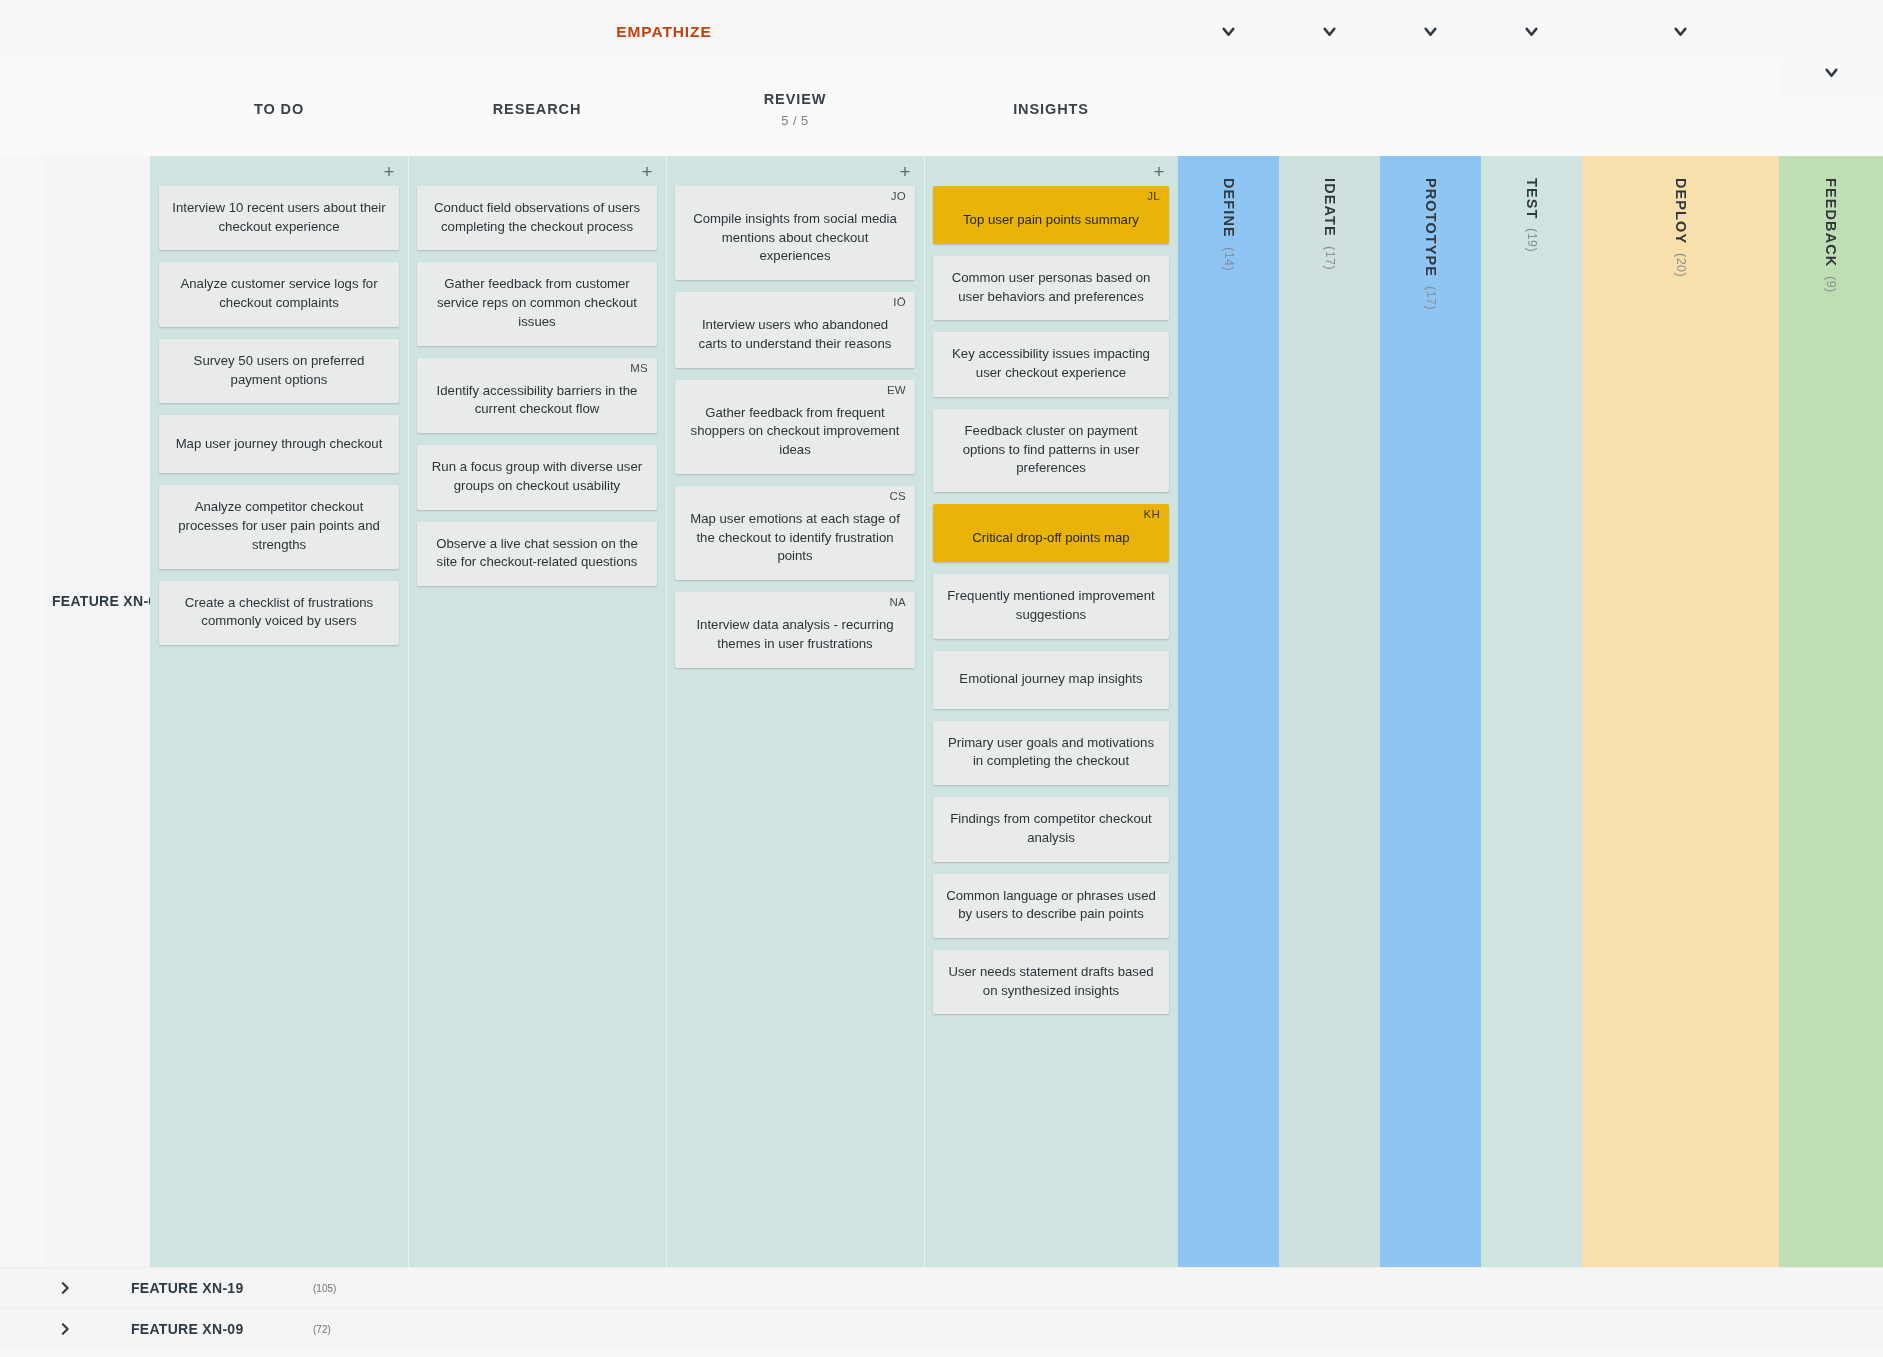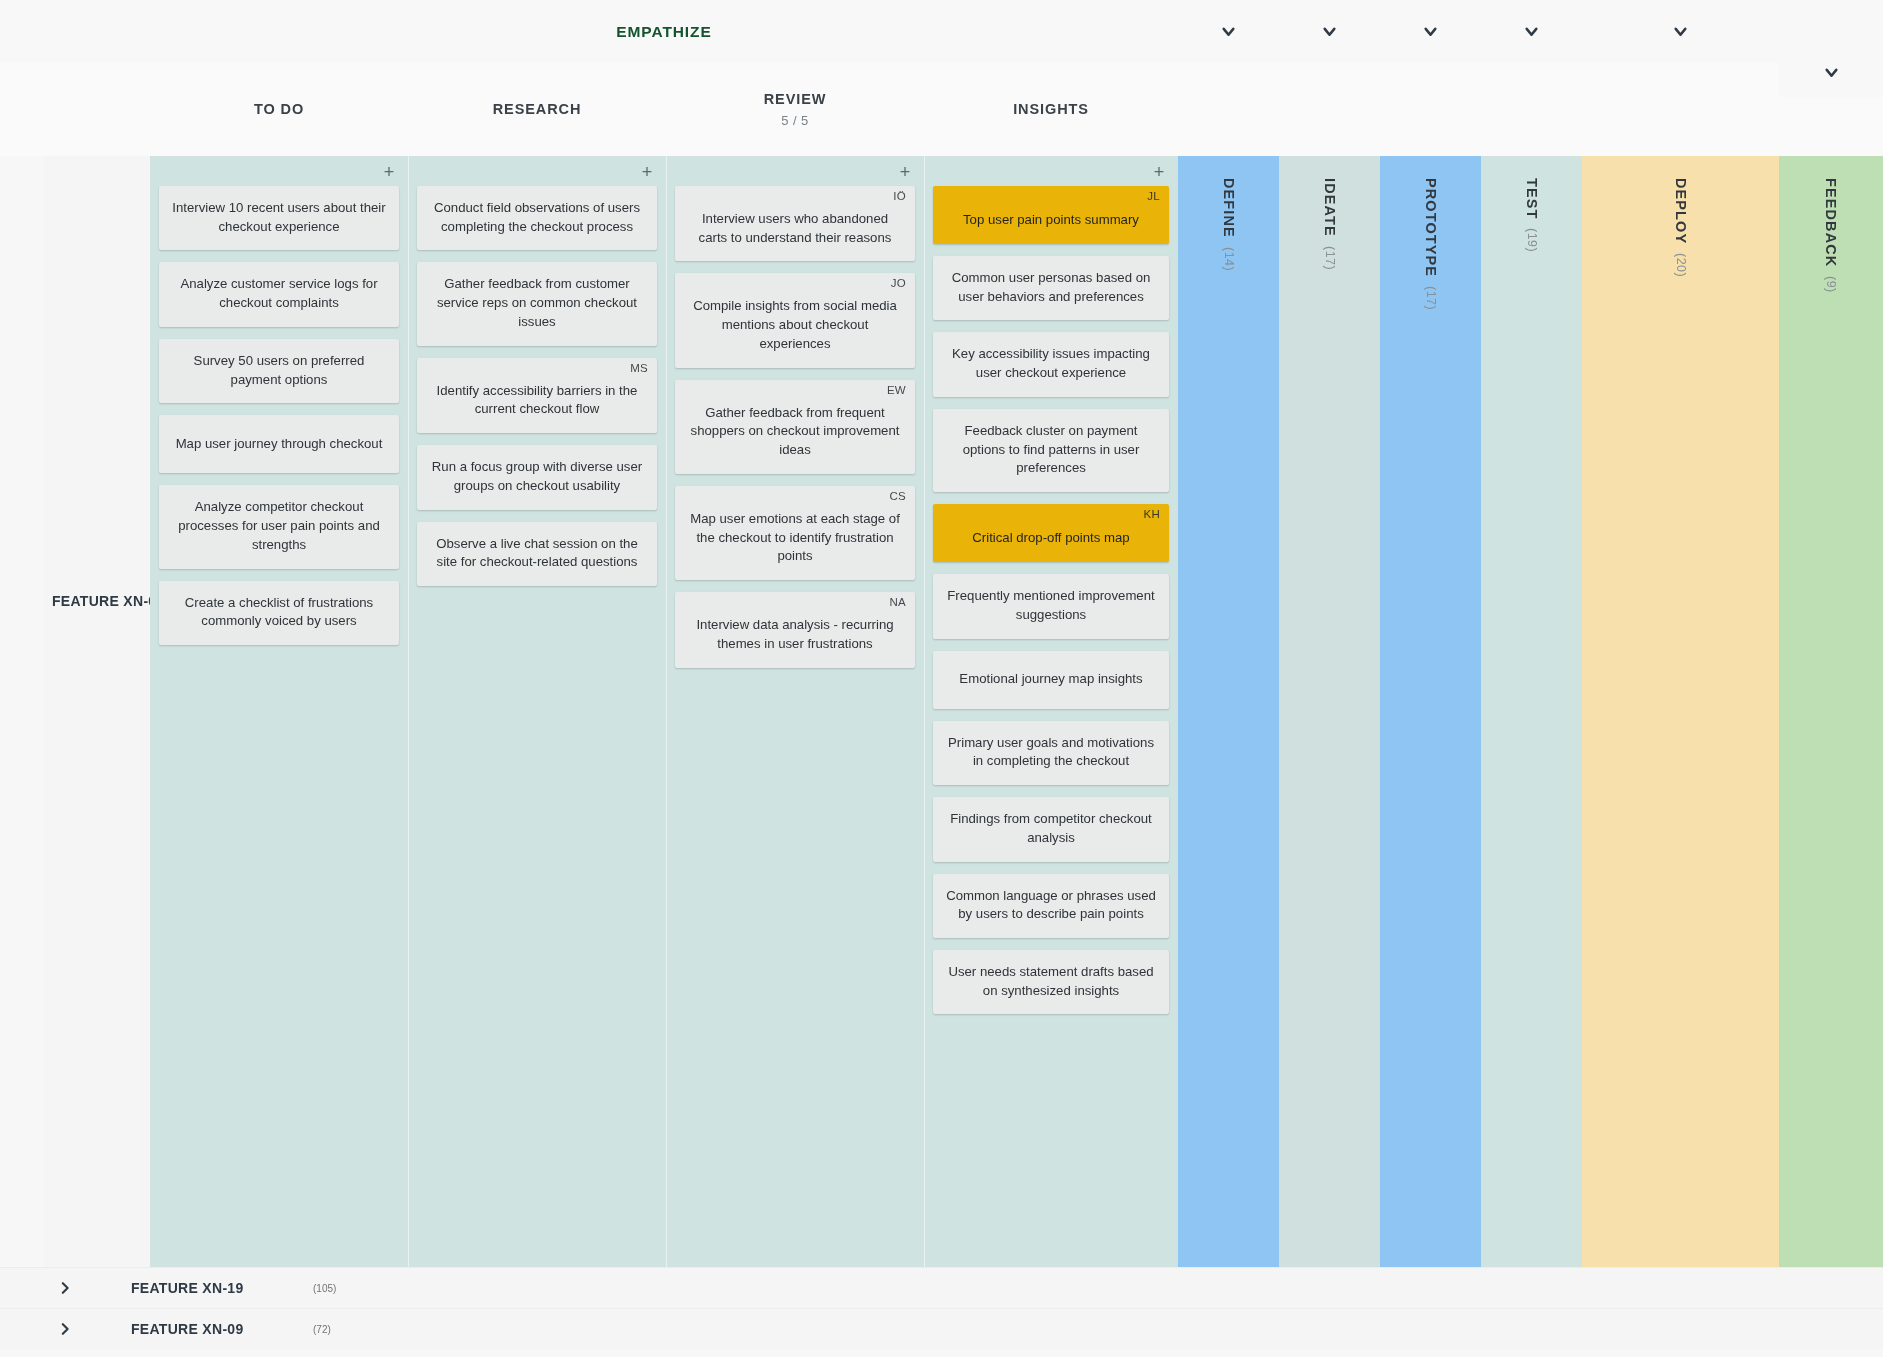--- a/index.html
+++ b/index.html
@@ -32,21 +32,21 @@
     height: 63px;
     display: flex;
     align-items: center;
     justify-content: center;
     background: #f8f8f8;
   }
   .phase-header .phase-title {
     font-size: 15.5px;
     font-weight: bold;
     letter-spacing: 0.9px;
-    color: #14532d;
+    color: #c2410c;
   }
   .collapsed-phase-head {
     position: absolute;
     top: 0;
     height: 63px;
     display: flex;
     align-items: center;
     justify-content: center;
     background: #f8f8f8;
   }
@@ -366,26 +366,26 @@
             <div class="card">
               <div class="card-text">Observe a live chat session on the site for checkout-related questions</div>
             </div>
           </div>
         </div>
         <div class="col-sep" style="left: 258px;"></div>
         <div class="col col-open" style="left: 516px; width: 258px;">
           <div class="add-btn">+</div>
           <div class="card-stack">
             <div class="card has-avatar">
+              <div class="card-avatar">JO</div>
+              <div class="card-text">Compile insights from social media mentions about checkout experiences</div>
+            </div>
+            <div class="card has-avatar">
               <div class="card-avatar">IÖ</div>
               <div class="card-text">Interview users who abandoned carts to understand their reasons</div>
-            </div>
-            <div class="card has-avatar">
-              <div class="card-avatar">JO</div>
-              <div class="card-text">Compile insights from social media mentions about checkout experiences</div>
             </div>
             <div class="card has-avatar">
               <div class="card-avatar">EW</div>
               <div class="card-text">Gather feedback from frequent shoppers on checkout improvement ideas</div>
             </div>
             <div class="card has-avatar">
               <div class="card-avatar">CS</div>
               <div class="card-text">Map user emotions at each stage of the checkout to identify frustration points</div>
             </div>
             <div class="card has-avatar">

